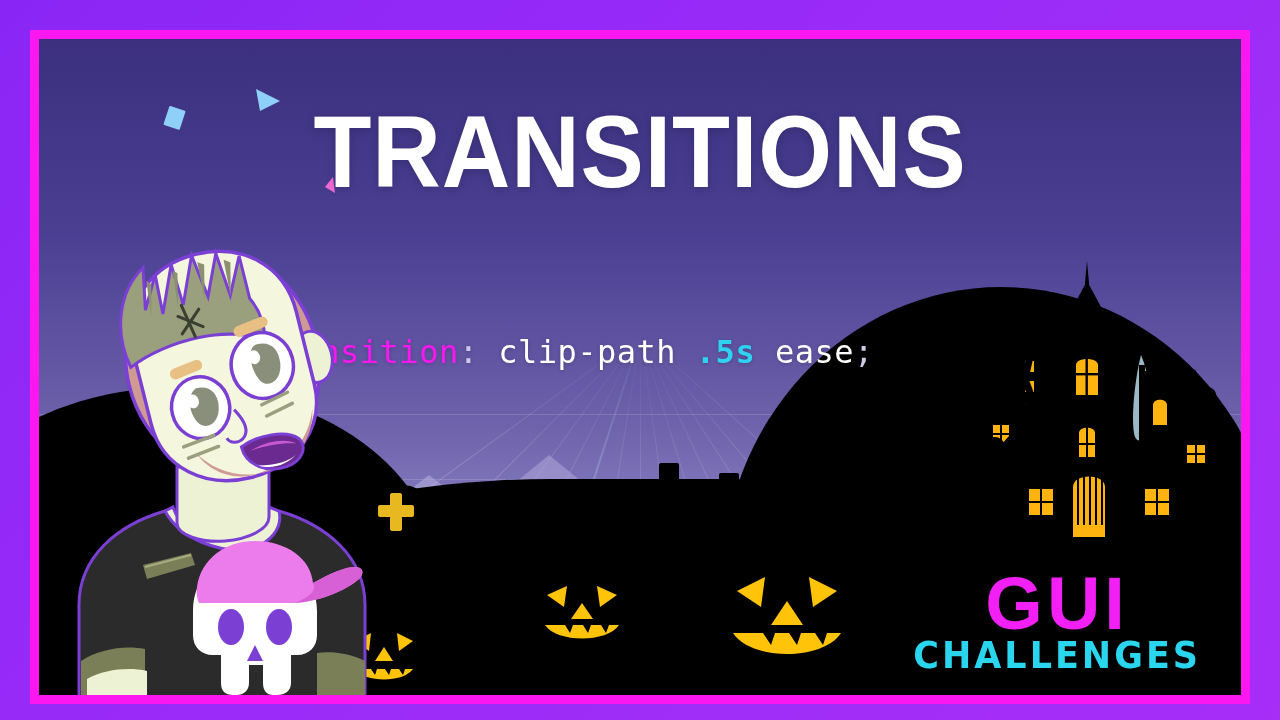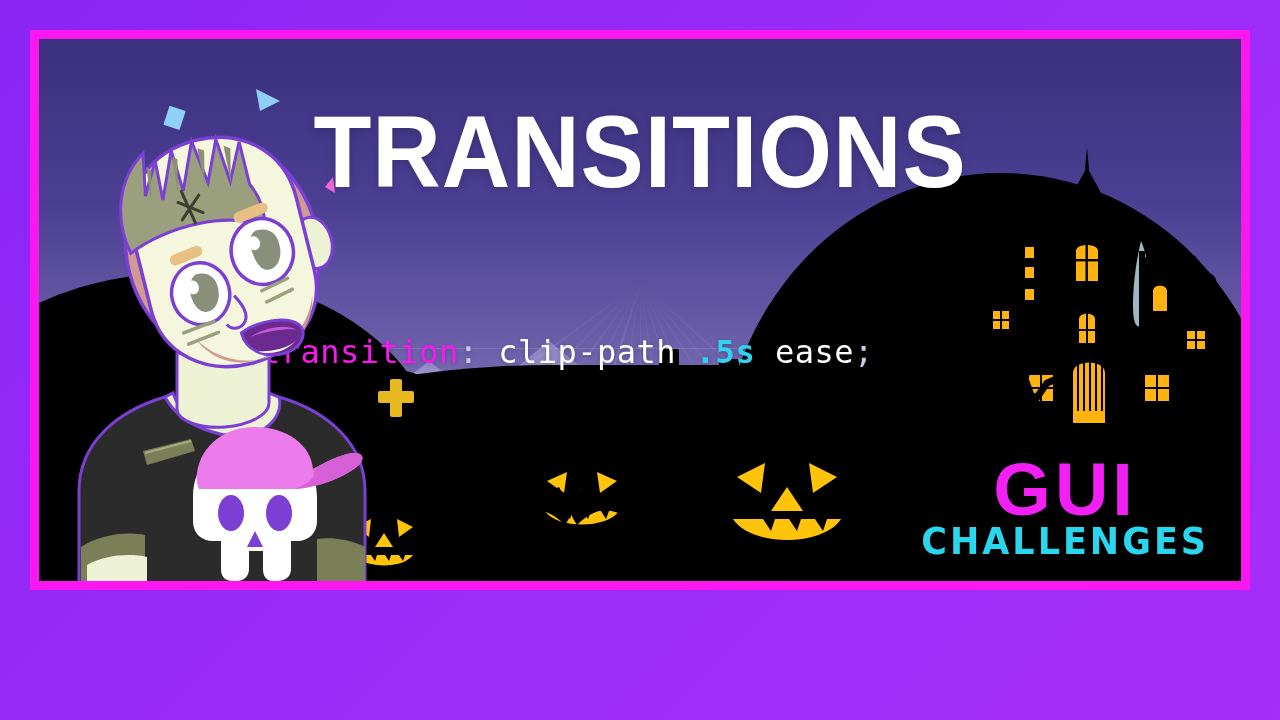--- a/index.html
+++ b/index.html
@@ -6,21 +6,21 @@
   *{margin:0;padding:0;box-sizing:border-box;}
   html,body{width:1280px;height:720px;overflow:hidden;}
   body{
     font-family:"Liberation Sans", sans-serif;
     background:linear-gradient(135deg,#8a26f5 0%,#9a2bf8 45%,#a62ef7 100%);
   }
   #stage{position:relative;width:1280px;height:720px;}
 
   
   .frame{
-    position:absolute;left:30px;top:30px;width:1220px;height:560px;
+    position:absolute;left:30px;top:30px;width:1220px;height:674px;
     background:#fb17f0;
     padding:9px;
   }
   .screen{
     position:relative;width:100%;height:100%;overflow:hidden;
     background:linear-gradient(180deg,#3b2f7e 0%,#4b3f93 30%,#6d61ab 58%,#8a81c2 76%,#9b93cc 90%,#a7a0d4 100%);
   }
 
   
   .rays{position:absolute;left:0;top:45%;width:100%;height:55%;overflow:hidden;}
@@ -94,21 +94,21 @@
   
   .fence{position:absolute;bottom:128px;height:62px;z-index:7;}
 
   
   .pumpkin{position:absolute;z-index:9;}
 
   
   .character{position:absolute;left:34px;bottom:0px;width:300px;height:460px;z-index:14;}
 
   
-  .logo{position:absolute;right:32px;bottom:22px;text-align:center;z-index:20;}
+  .logo{position:absolute;right:40px;bottom:22px;text-align:center;z-index:20;}
   .logo .gui{
     font-family:"Liberation Sans",sans-serif;
     font-weight:bold;font-size:74px;line-height:.92;
     color:#f320f5;letter-spacing:4px;
     text-shadow:0 0 2px rgba(0,0,0,.5);
   }
   .logo .ch{
     font-family:"DejaVu Sans",sans-serif;
     font-weight:bold;font-size:35px;line-height:1;
     color:#29d6ee;letter-spacing:3px;

